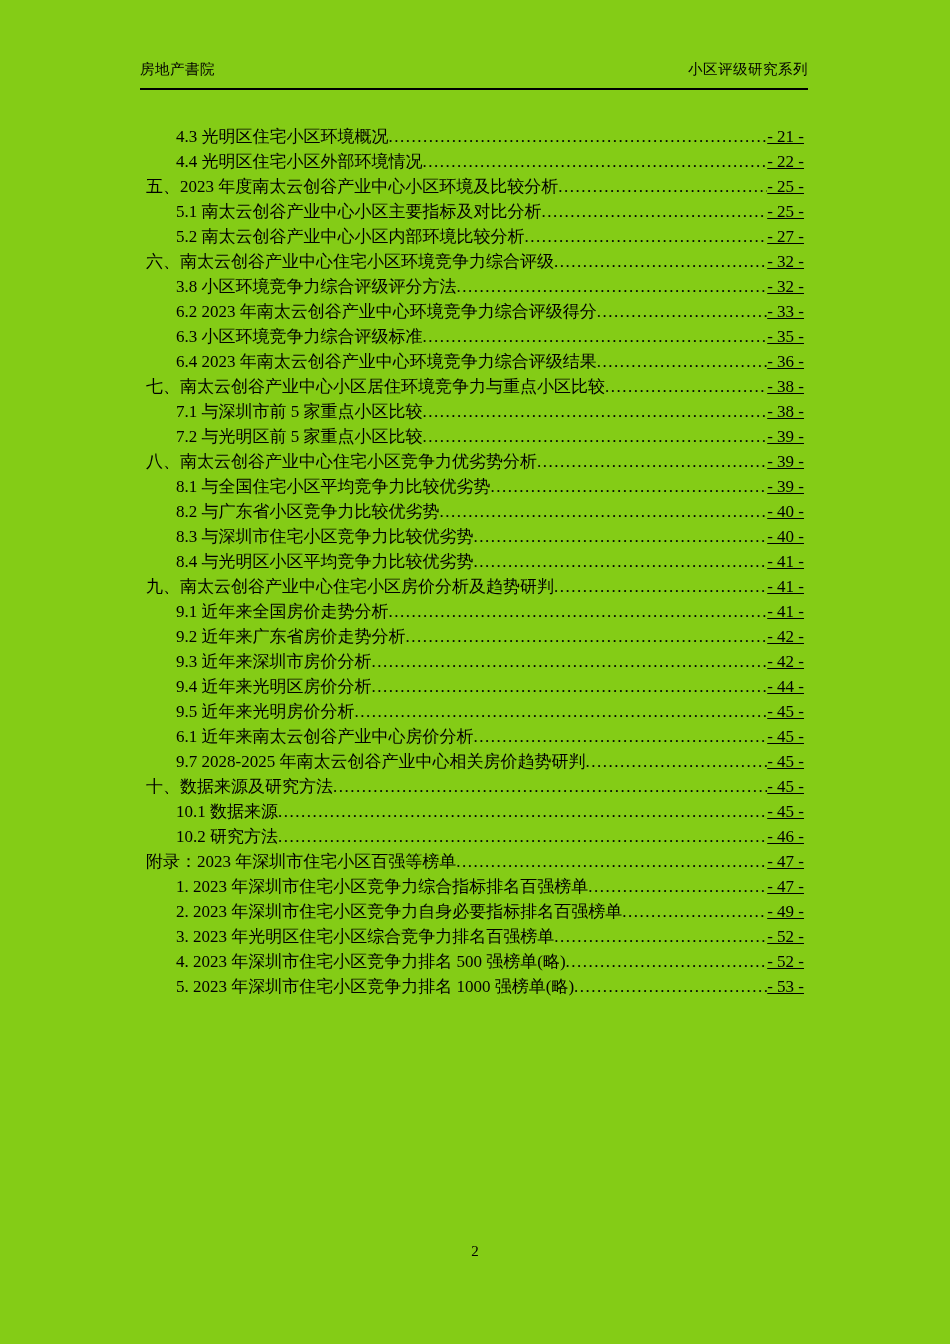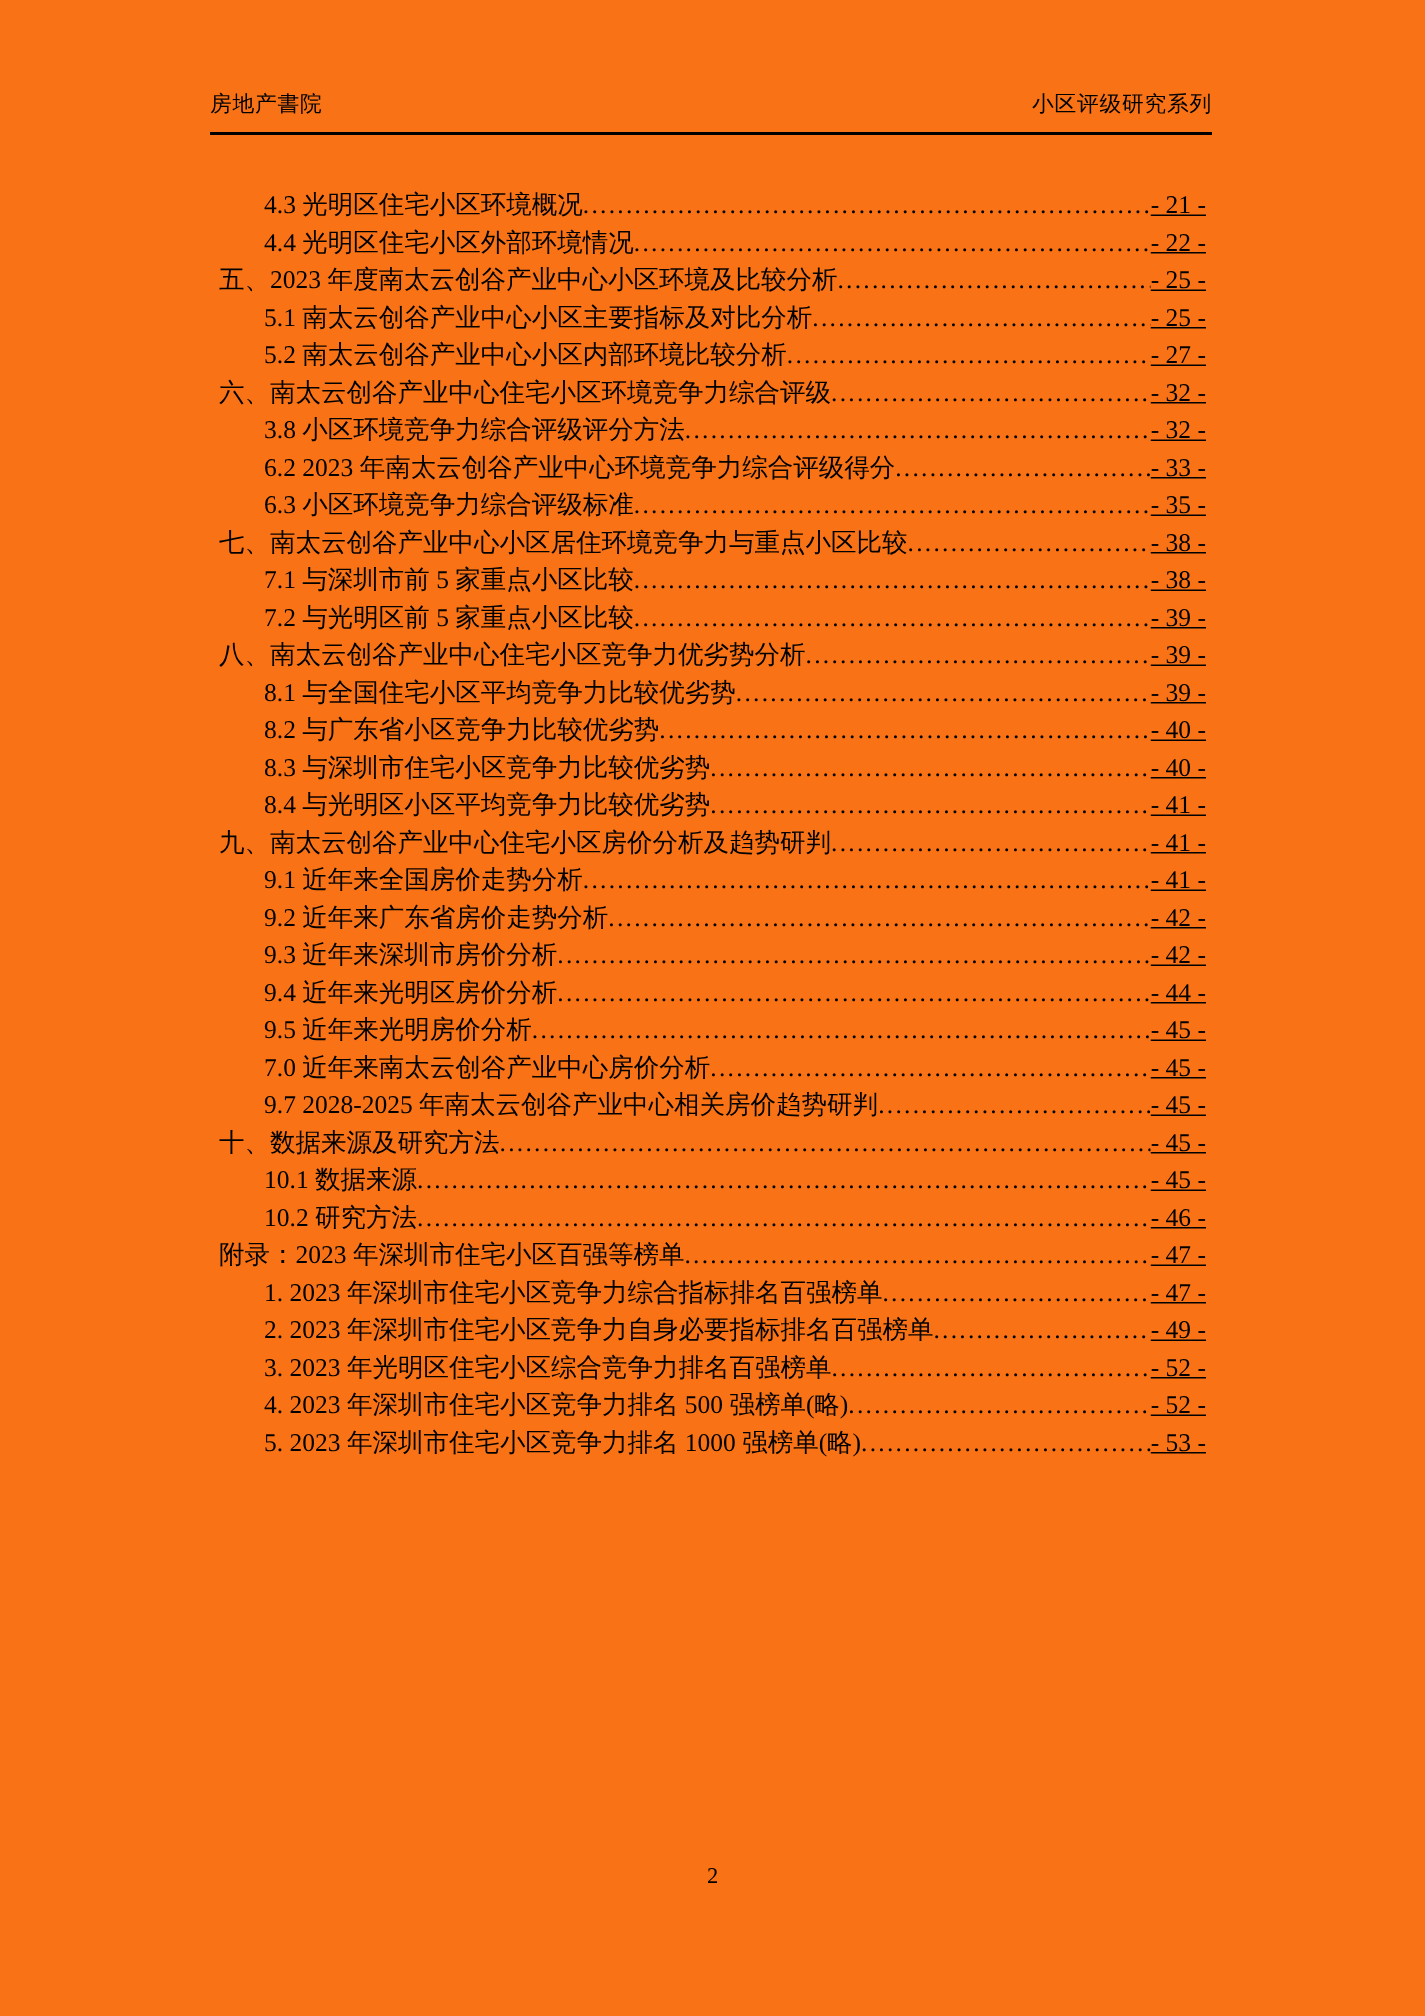--- a/index.html
+++ b/index.html
@@ -4,21 +4,21 @@
 <style>
   html, body {
     margin: 0;
     padding: 0;
     background: #ffffff;
   }
   .page {
     position: relative;
     width: 950px;
     height: 1344px;
-    background: #f97316;
+    background: #84cc16;
     color: #000000;
     overflow: hidden;
   }
   .header {
     position: absolute;
     left: 140px;
     top: 60px;
     width: 668px;
     display: flex;
     justify-content: space-between;
@@ -126,20 +126,25 @@
       <div class="toc-row lvl1">
         <span class="toc-label">6.2 2023 年南太云创谷产业中心环境竞争力综合评级得分</span>
         <span class="toc-dots"></span>
         <span class="toc-page">- 33 -</span>
       </div>
       <div class="toc-row lvl1">
         <span class="toc-label">6.3 小区环境竞争力综合评级标准</span>
         <span class="toc-dots"></span>
         <span class="toc-page">- 35 -</span>
       </div>
+      <div class="toc-row lvl1">
+        <span class="toc-label">6.4 2023 年南太云创谷产业中心环境竞争力综合评级结果</span>
+        <span class="toc-dots"></span>
+        <span class="toc-page">- 36 -</span>
+      </div>
       <div class="toc-row lvl0">
         <span class="toc-label">七、南太云创谷产业中心小区居住环境竞争力与重点小区比较</span>
         <span class="toc-dots"></span>
         <span class="toc-page">- 38 -</span>
       </div>
       <div class="toc-row lvl1">
         <span class="toc-label">7.1 与深圳市前 5 家重点小区比较</span>
         <span class="toc-dots"></span>
         <span class="toc-page">- 38 -</span>
       </div>
@@ -197,21 +202,21 @@
         <span class="toc-label">9.4 近年来光明区房价分析</span>
         <span class="toc-dots"></span>
         <span class="toc-page">- 44 -</span>
       </div>
       <div class="toc-row lvl1">
         <span class="toc-label">9.5 近年来光明房价分析</span>
         <span class="toc-dots"></span>
         <span class="toc-page">- 45 -</span>
       </div>
       <div class="toc-row lvl1">
-        <span class="toc-label">7.0 近年来南太云创谷产业中心房价分析</span>
+        <span class="toc-label">6.1 近年来南太云创谷产业中心房价分析</span>
         <span class="toc-dots"></span>
         <span class="toc-page">- 45 -</span>
       </div>
       <div class="toc-row lvl1">
         <span class="toc-label">9.7 2028-2025 年南太云创谷产业中心相关房价趋势研判</span>
         <span class="toc-dots"></span>
         <span class="toc-page">- 45 -</span>
       </div>
       <div class="toc-row lvl0">
         <span class="toc-label">十、数据来源及研究方法</span>

